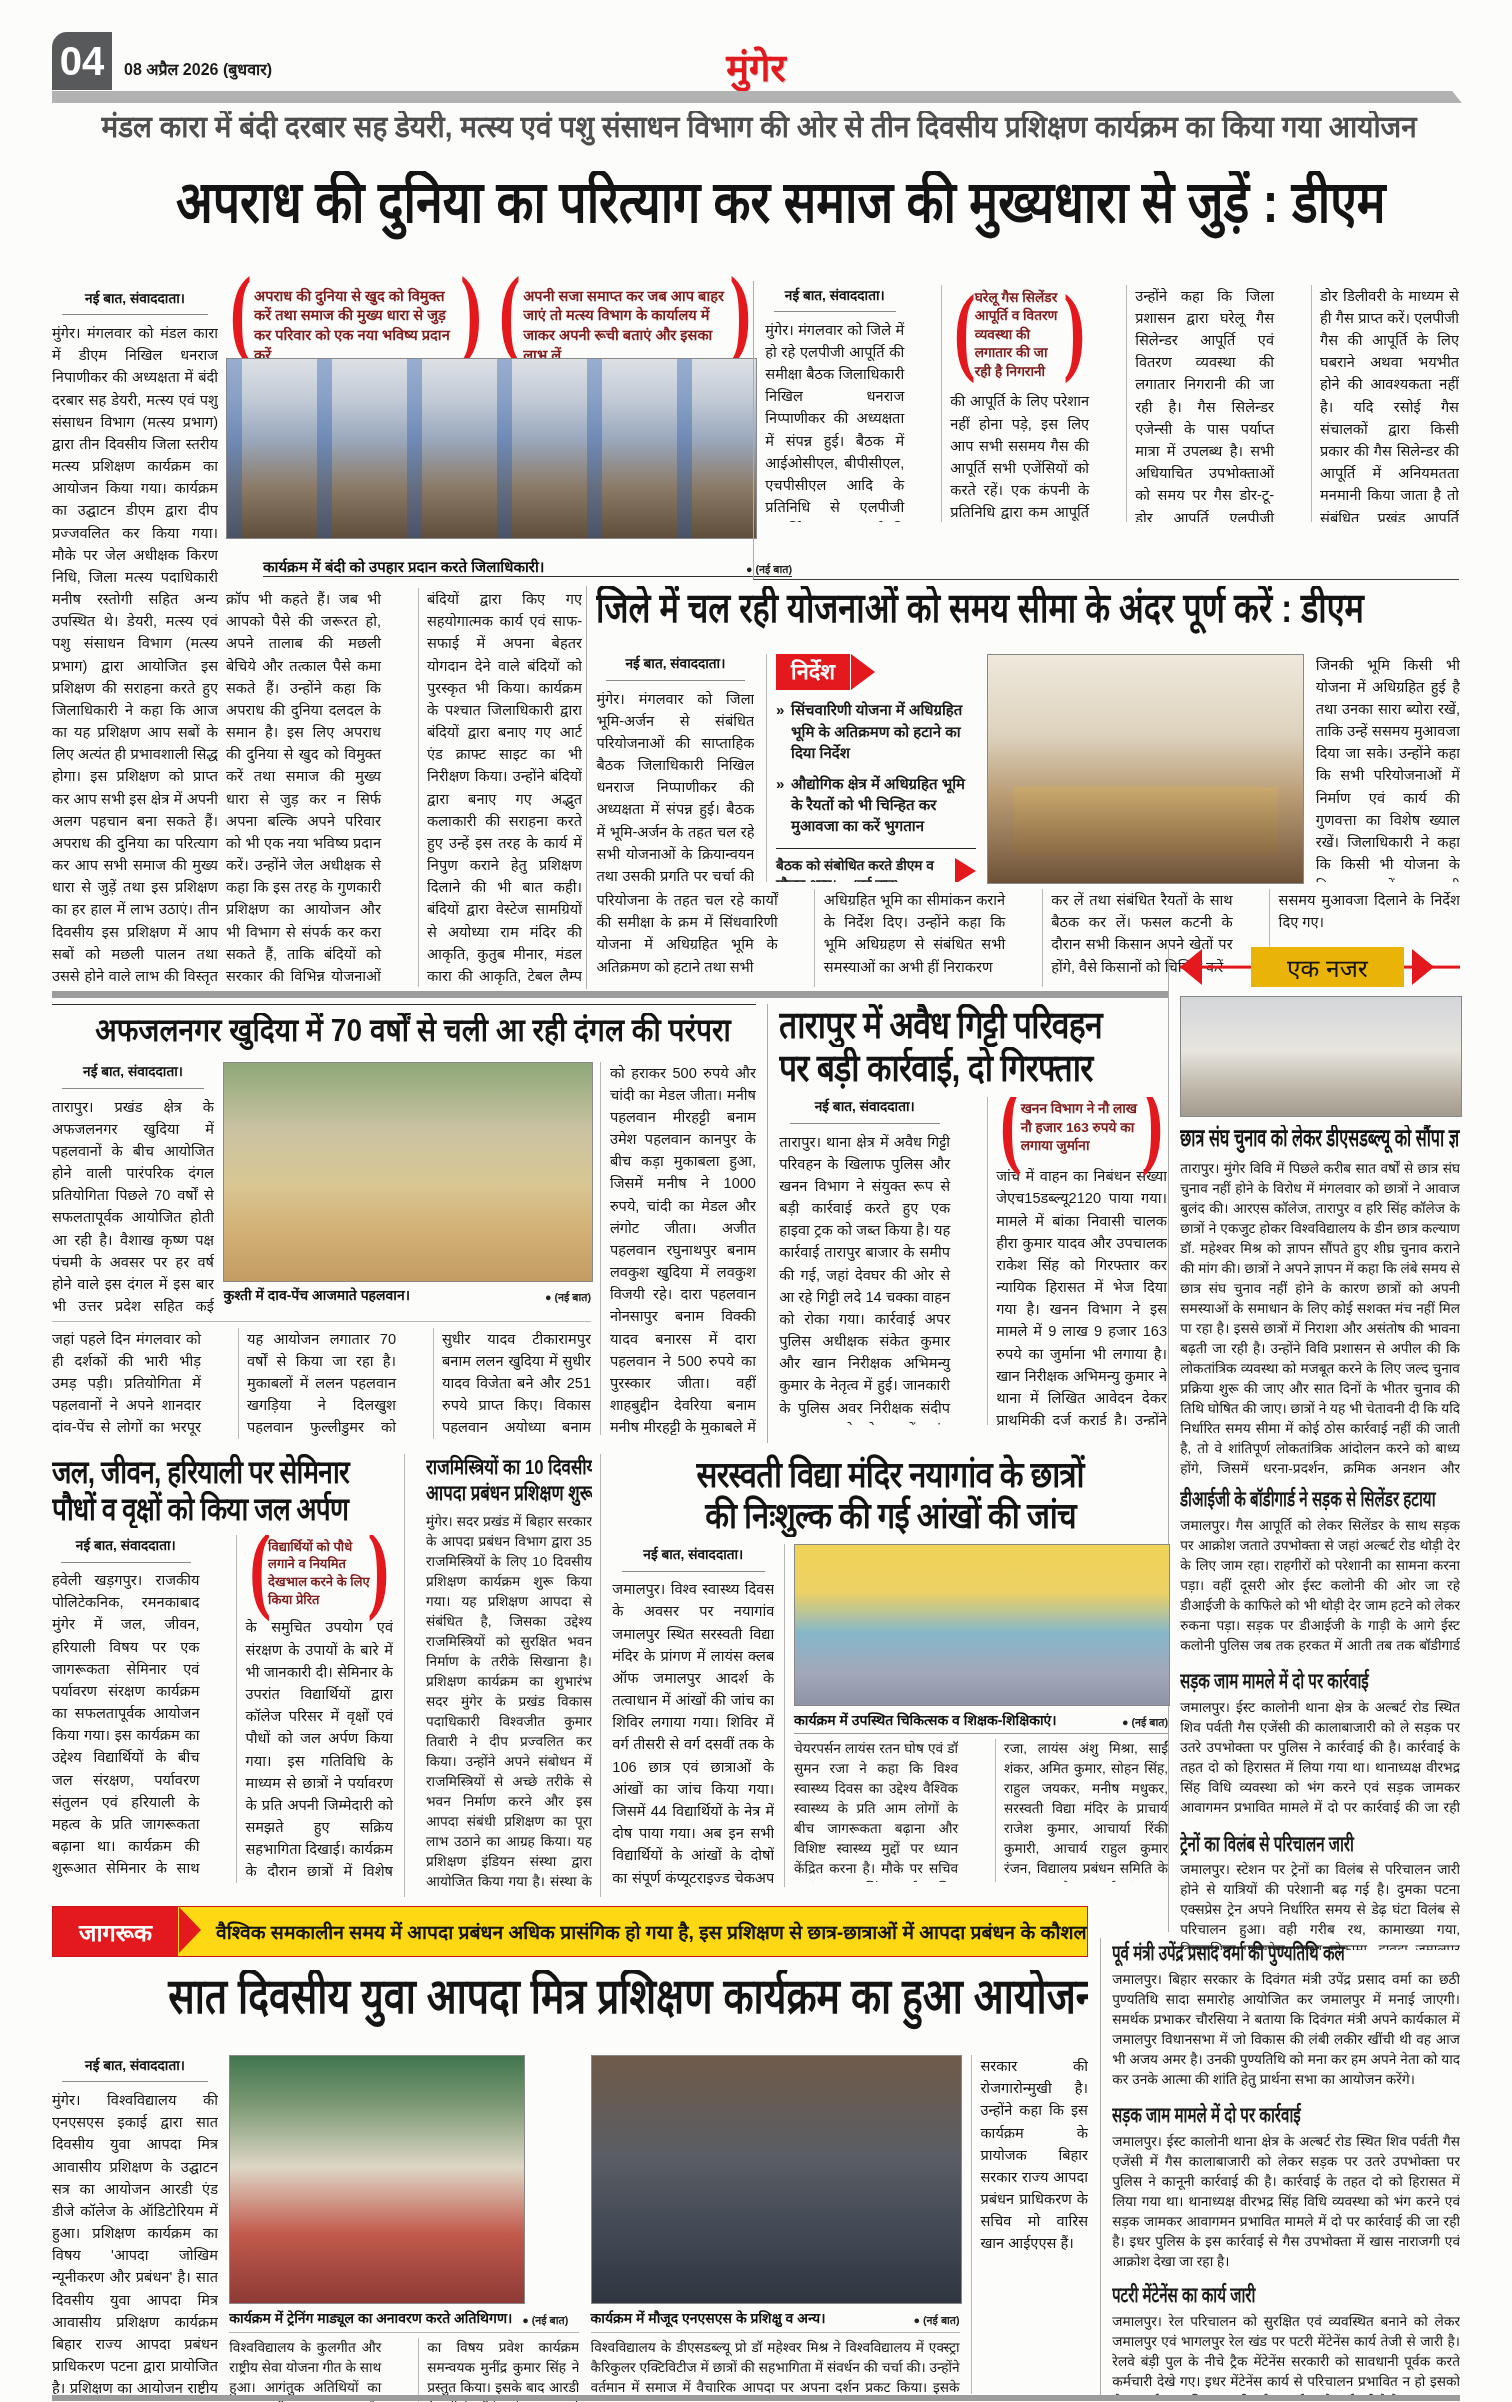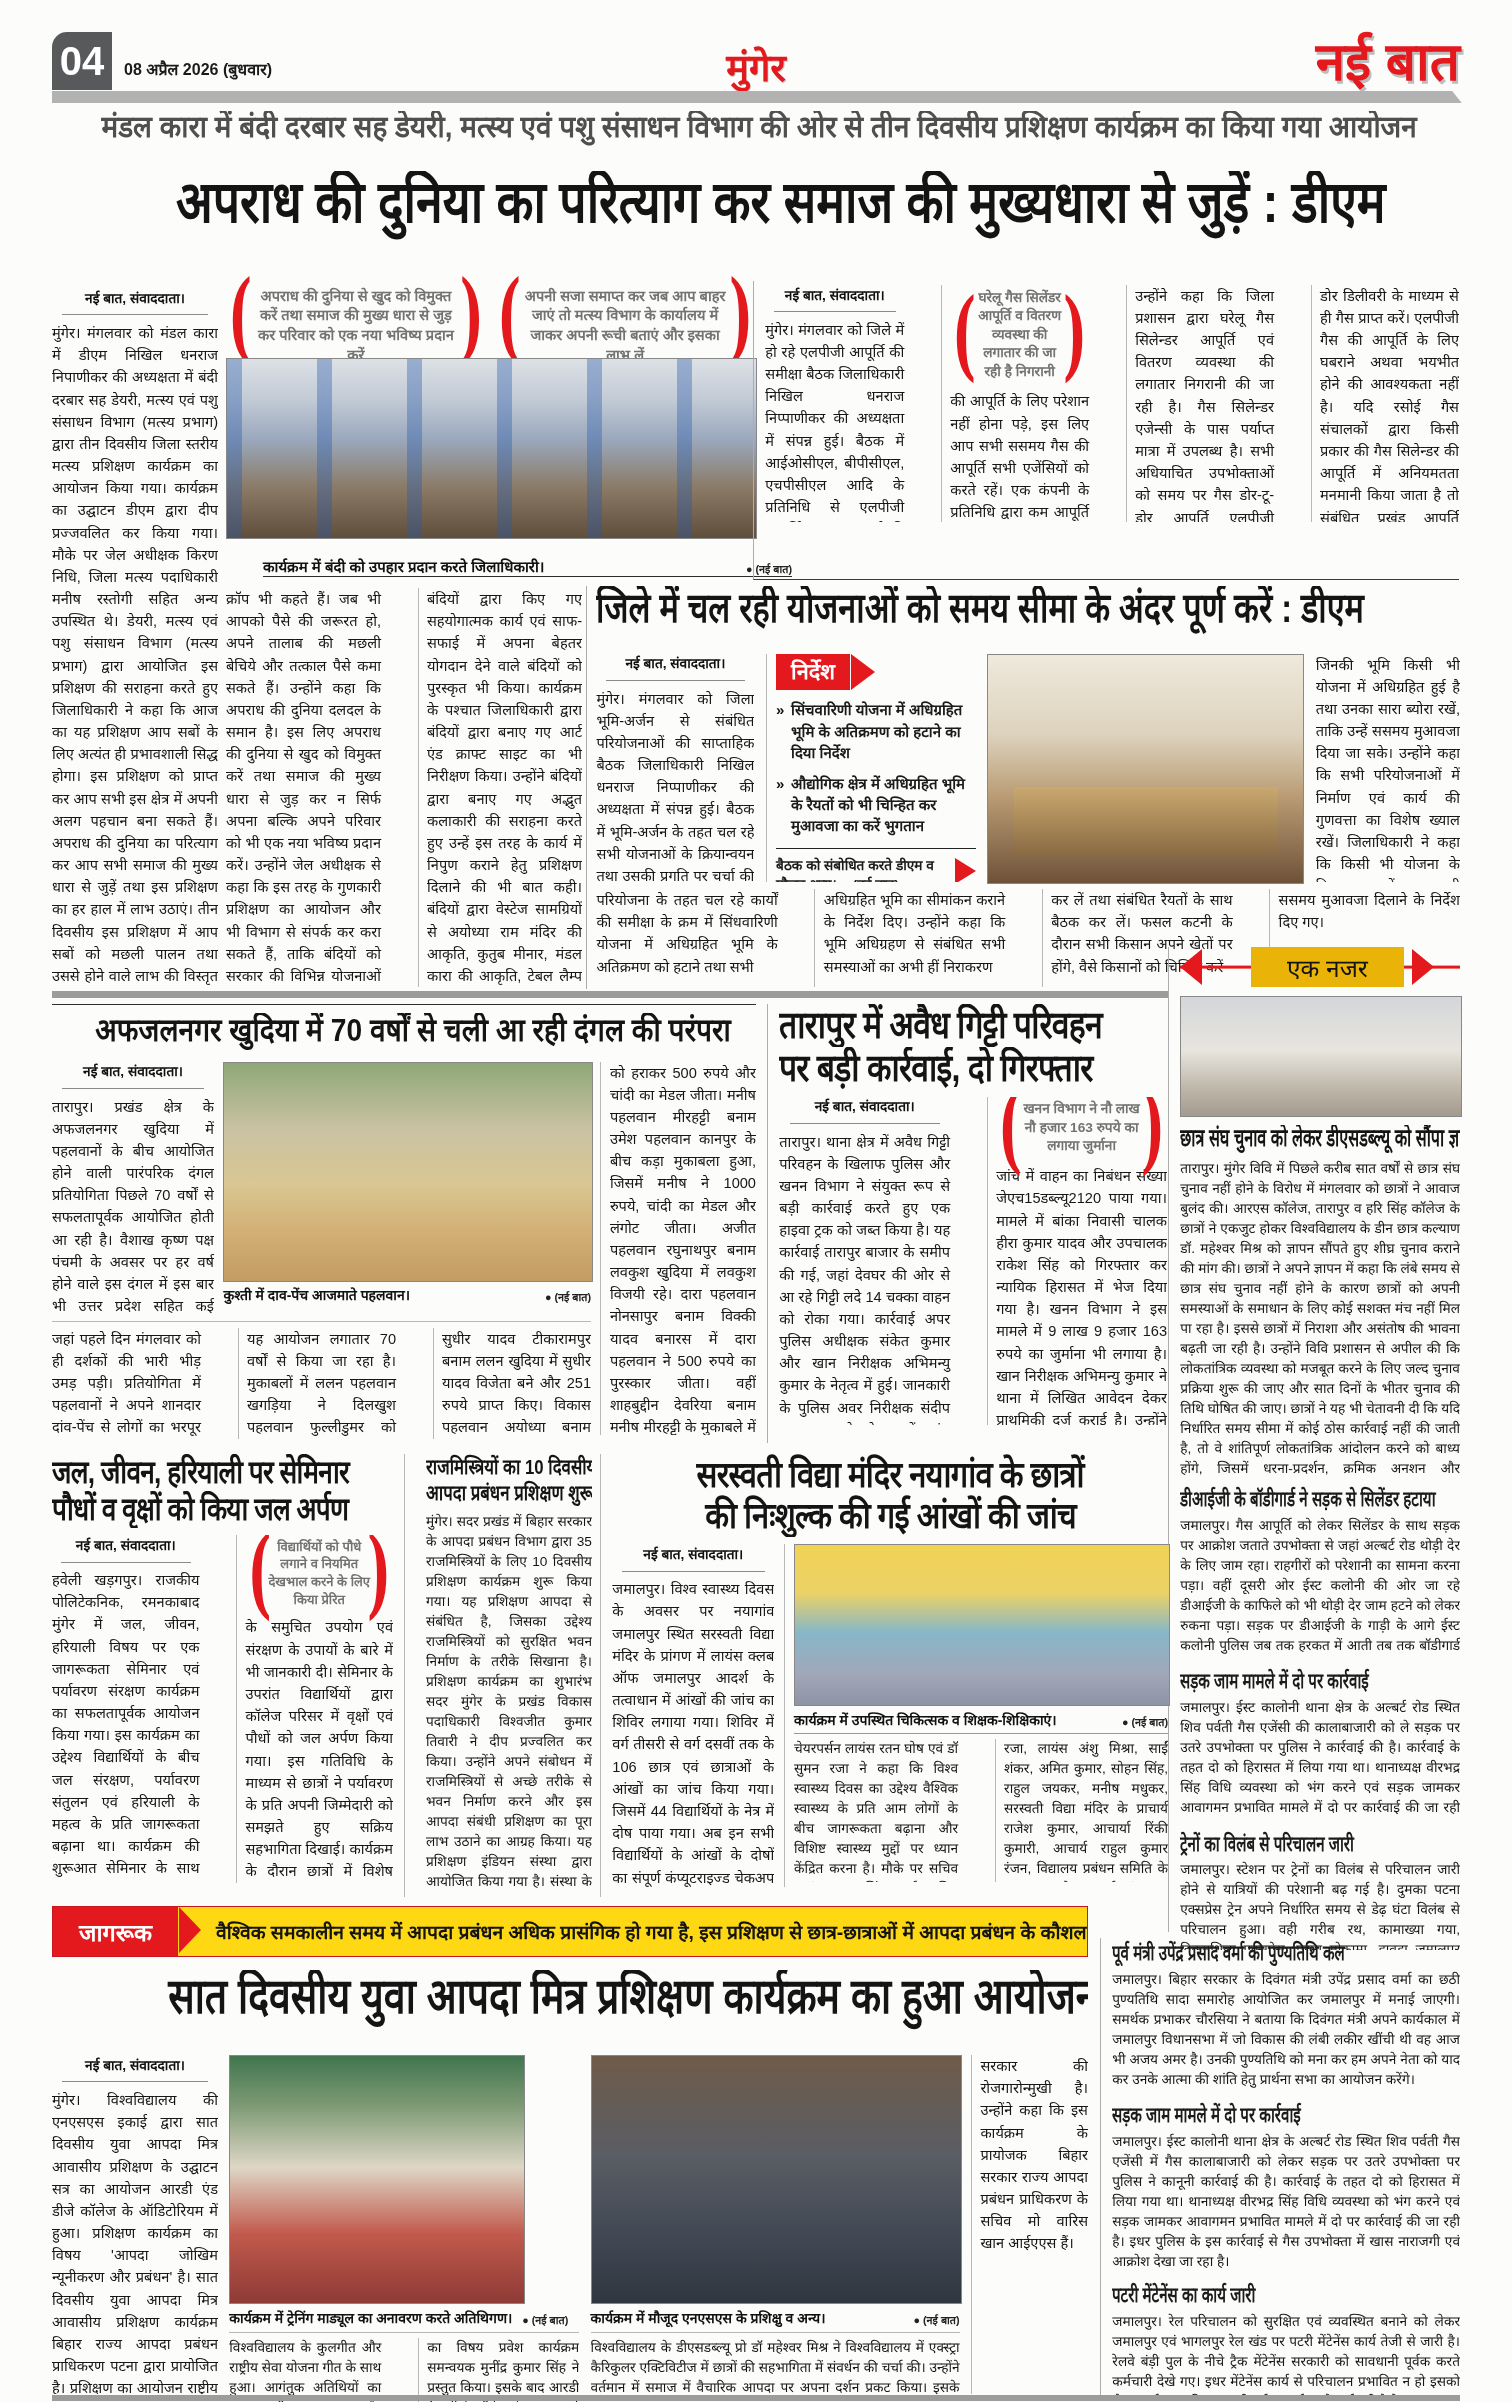--- a/index.html
+++ b/index.html
@@ -16,21 +16,21 @@
   .caption{font-weight:700;font-size:15px;display:flex;justify-content:space-between;align-items:flex-end;gap:7.5px;color:#111;}
   .caption .credit{font-size:10.8px;font-weight:700;color:#222;white-space:nowrap;}
   .rule-b{border-bottom:1.9px solid #2b2b2b;}
   
   .cols{display:flex;align-items:stretch;}
   .cols>.col{flex:1;padding:0 8.5px;overflow:hidden;}
   .cols>.col+.col{border-left:0.9px solid #b8b8b8;margin-left:28px;}
   .cols>.col:first-child{padding-left:0;}
   .cols>.col:last-child{padding-right:0;}
   
-  .quote{position:relative;padding:5.6px 28px;font-weight:700;font-size:14.6px;line-height:1.35;text-align:center;color:#737373;}
+  .quote{position:relative;padding:5.6px 28px;font-weight:700;font-size:14.6px;line-height:1.35;text-align:left;color:#7f1d1d;}
   .quote::before,.quote::after{font-family:"DejaVu Serif",serif;position:absolute;top:50%;color:#e3191e;font-size:51px;font-weight:700;line-height:1;}
   .quote::before{content:"(";left:1.9px;transform:translateY(-50%) scale(1,1.9);}
   .quote::after{content:")";right:1.9px;transform:translateY(-50%) scale(1,1.9);}
   
   .photo{position:relative;overflow:hidden;border:0.9px solid #888;}
   .ph1{background:linear-gradient(180deg,#dde1e6 0%,#c3cbd6 22%,#9aa8bd 45%,#8a7a66 72%,#5f4e3c 100%);}
   .ph1::after{content:"";position:absolute;inset:0;background:repeating-linear-gradient(90deg,rgba(40,90,170,.38) 0 15px,transparent 15px 90px);}
   .ph2{background:linear-gradient(180deg,#efe9dc 0%,#ddd2bd 35%,#b99c74 62%,#6e5238 100%);}
   .ph2::after{content:"";position:absolute;left:8%;right:8%;bottom:12%;height:30%;background:linear-gradient(180deg,#caa96f,#8a6a43);}
   .ph3{background:linear-gradient(180deg,#8fa878 0%,#c9c2a2 30%,#d9c793 55%,#d2af74 78%,#c29c63 100%);}
@@ -65,21 +65,20 @@
 </head>
 <body>
 
 <div class="page">
 
   <div class="abs badge" style="left:52px;top:32px;width:60px;height:58px;">
       <span>04</span>
     </div>
   <div class="abs" style="left:124px;top:58px;font-weight:700;font-size:16px;">08 अप्रैल 2026 (बुधवार)</div>
   <div class="abs" style="left:0;top:40px;width:1512px;text-align:center;color:#e3191e;font-weight:800;font-size:38px;text-shadow:0.9px 0.9px 0 #c9c9c9;">मुंगेर</div>
-  <div class="abs" style="left:1083px;top:22.6px;width:377px;text-align:right;color:#e3191e;font-weight:800;font-size:53px;text-shadow:1.9px 2.8px 0 #bdbdbd;">नई बात</div>
   <div class="abs graybar" style="left:52px;top:91px;width:1410px;height:12.2px;"></div>
 
   <div class="abs fitwrap" style="left:52px;top:111px;width:1410px;height:53px;">
     <span class="fit hl" style="font-size:30px;color:#4f4f4f;transform:scaleX(.93);">मंडल कारा में बंदी दरबार सह डेयरी, मत्स्य एवं पशु संसाधन विभाग की ओर से तीन दिवसीय प्रशिक्षण कार्यक्रम का किया गया आयोजन</span>
   </div>
 
   <div class="abs fitwrap" style="left:52px;top:171px;width:1410px;height:98px;">
     <span class="fit hl" style="font-size:58px;transform:scaleX(.83);">अपराध की दुनिया का परित्याग कर समाज की मुख्यधारा से जुड़ें : डीएम</span>
   </div>
 

